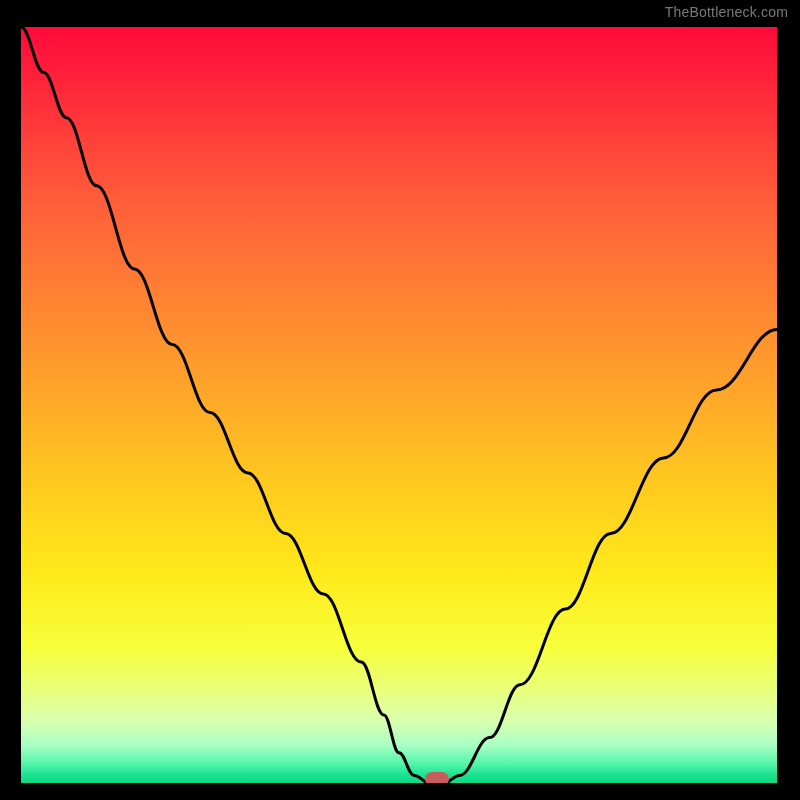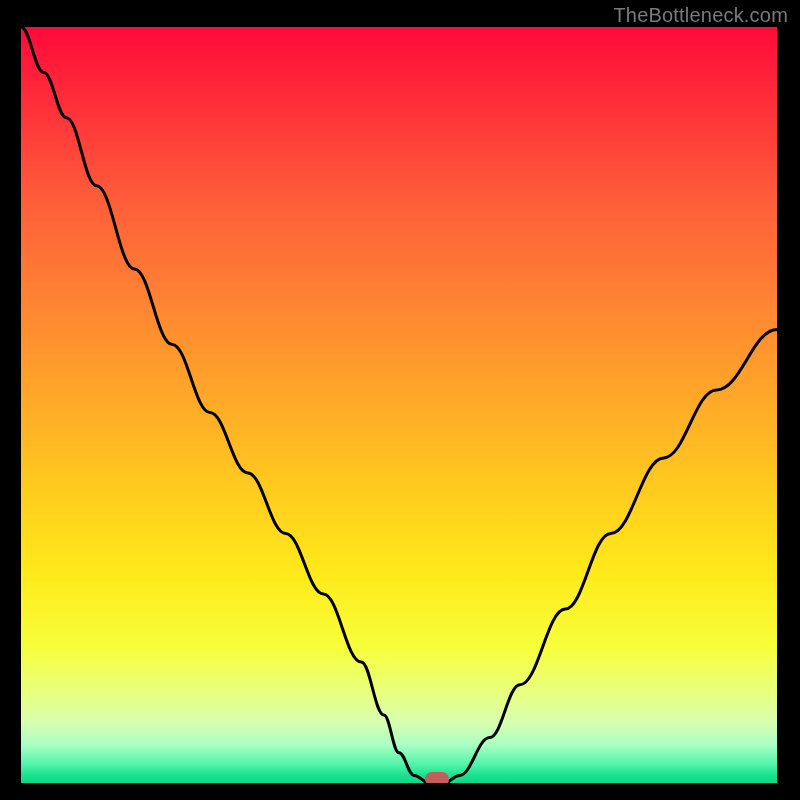--- a/index.html
+++ b/index.html
@@ -15,21 +15,21 @@
     position: relative;
     width: 800px;
     height: 800px;
     background: #000;
   }
   .watermark {
     position: absolute;
     top: 4px;
     right: 12px;
     color: #7a7a7a;
-    font-size: 20px;
+    font-size: 14px;
     font-weight: 400;
     letter-spacing: 0.2px;
     z-index: 5;
   }
   .plot {
     position: absolute;
     left: 21px;
     top: 27px;
     width: 756px;
     height: 756px;

